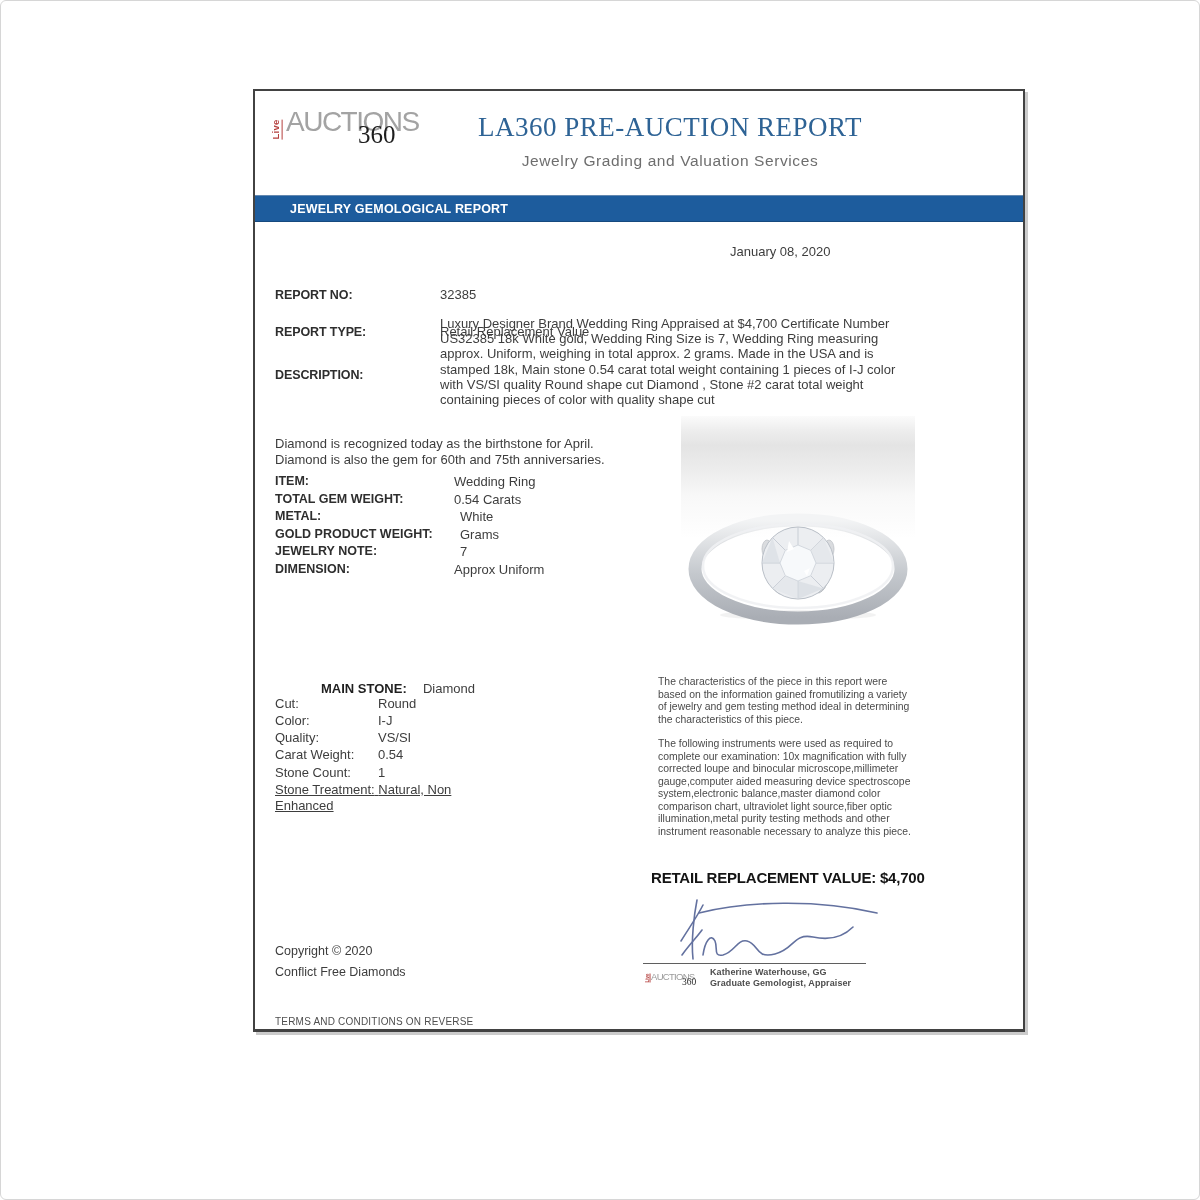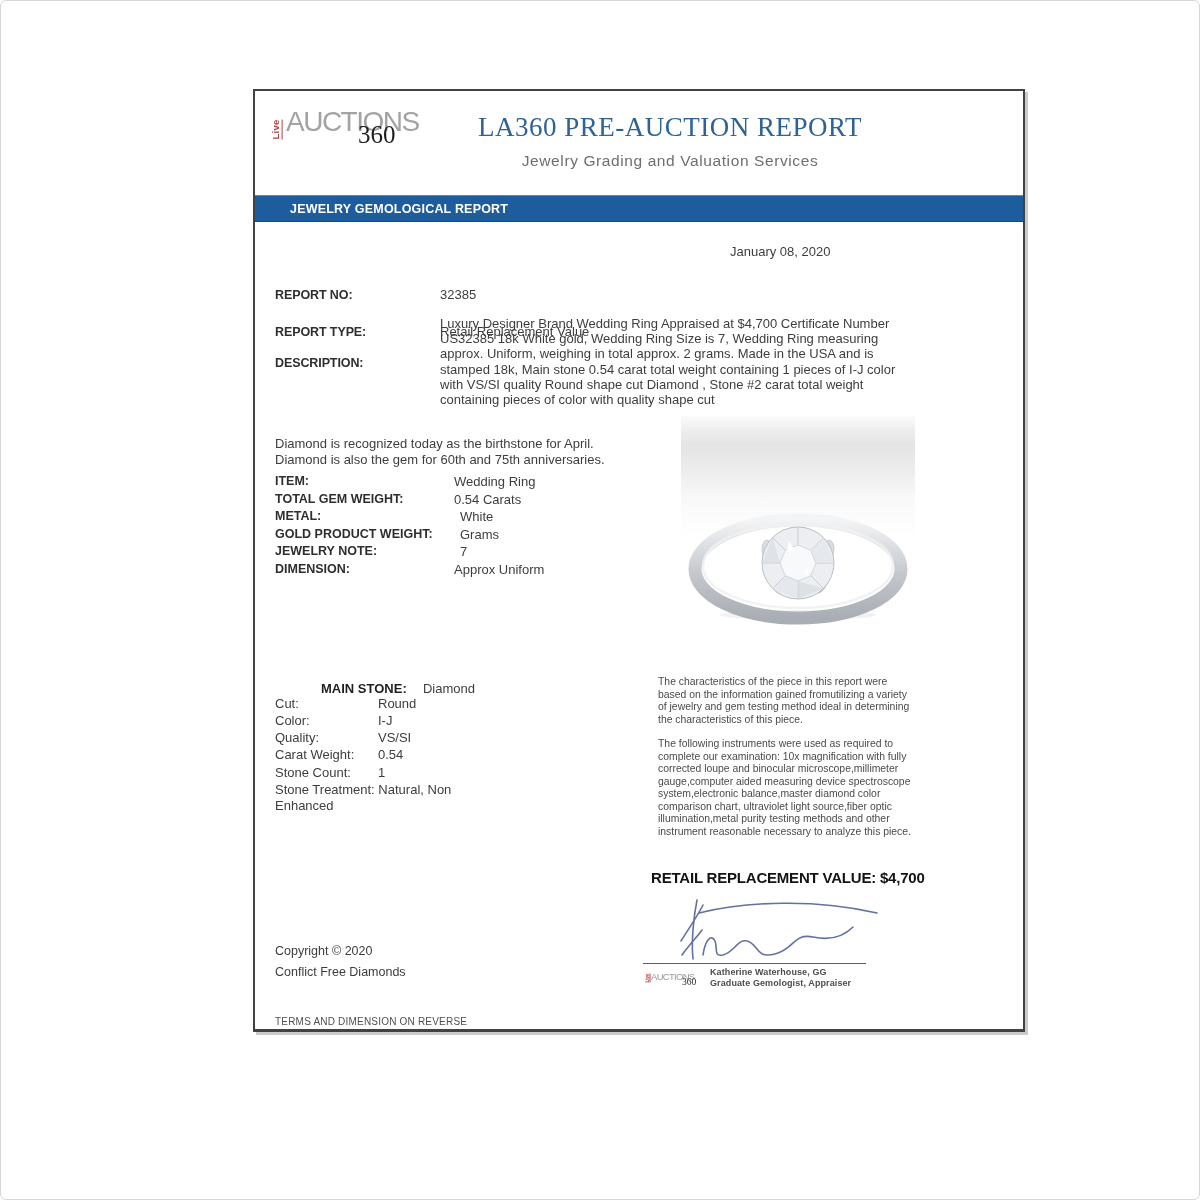--- a/index.html
+++ b/index.html
@@ -18,21 +18,21 @@
   .banner{position:absolute;left:0;top:104px;width:100%;height:27px;background:#1d5c9d;border-top:1px solid #6388b0;border-bottom:1px solid #16497e;display:flex;align-items:center;}
   .banner span{margin-left:35px;color:#ffffff;font-weight:bold;font-size:12.5px;letter-spacing:0.2px;}
 
   
   .field-label{display:inline-block;width:165px;font-weight:bold;font-size:12.5px;color:#2e2e2e;letter-spacing:-0.1px;}
   .field-value{font-size:13px;color:#3d3d3d;}
   .row{position:absolute;left:20px;margin-top:41px;}
   .row-no{top:153px;}
   .date{position:absolute;left:475px;top:153px;font-size:13px;color:#3d3d3d;}
   .row-type{top:190px;}
-  .row-desc{top:221px;}
+  .row-desc{top:233px;}
   .desc-text{position:absolute;left:185px;top:225px;width:476px;font-size:13px;line-height:15.2px;color:#3d3d3d;}
 
   .note{position:absolute;left:20px;top:345px;font-size:13px;line-height:15.5px;color:#3d3d3d;}
 
   .specs{position:absolute;left:20px;top:383px;}
   .spec-row{display:flex;height:17.5px;}
   .spec-label{width:179px;font-weight:bold;font-size:12.5px;color:#2e2e2e;}
   .spec-value{font-size:13px;color:#3d3d3d;}
   .spec-row:nth-child(3) .spec-value,.spec-row:nth-child(4) .spec-value,.spec-row:nth-child(5) .spec-value{padding-left:6px;}
 
@@ -41,21 +41,21 @@
     background:linear-gradient(180deg,#fbfbfb 0%,#ededed 7%,#e4e4e4 14%,#ededed 26%,#f8f8f8 38%,#ffffff 58%,#ffffff 100%);}
   .photo svg{position:absolute;inset:0;}
 
   
   .stone-block{position:absolute;left:20px;top:591px;width:200px;font-size:13px;color:#3d3d3d;}
   .stone-row{display:flex;line-height:17.4px;}
   .stone-row .sl{width:103px;}
   .stone-row.main{line-height:14px;padding-left:46px;}
   .stone-row.main .sl{font-weight:bold;font-size:13px;color:#1f1f1f;width:103px;}
   .stone-row.tight{line-height:15.5px;}
-  .treatment{width:192px;line-height:16.2px;margin-top:1px;}
+  .treatment{width:192px;line-height:16.2px;margin-top:1px;text-decoration:underline;}
 
   
   .methods{position:absolute;left:403px;top:585px;width:259px;font-size:10.4px;line-height:12.55px;color:#4a4a4a;}
   .methods p{margin:0 0 12px 0;}
 
   .retail-value{position:absolute;left:396px;top:778px;font-size:15px;font-weight:bold;color:#141414;letter-spacing:-0.2px;}
 
   
   .sig-svg{position:absolute;left:392px;top:806px;}
   .sig-line{position:absolute;left:388px;top:872px;width:223px;border-top:1px solid #5f5f5f;}
@@ -228,16 +228,16 @@
       <div class="signer">
         <div>Katherine Waterhouse, GG</div>
         <div>Graduate Gemologist, Appraiser</div>
       </div>
     </div>
 
     <div class="copyright">
       <div>Copyright © 2020</div>
       <div>Conflict Free Diamonds</div>
     </div>
-    <div class="terms">TERMS AND DIMENSION ON REVERSE</div>
+    <div class="terms">TERMS AND CONDITIONS ON REVERSE</div>
 
   </div>
 </div>
 
 </body></html>

